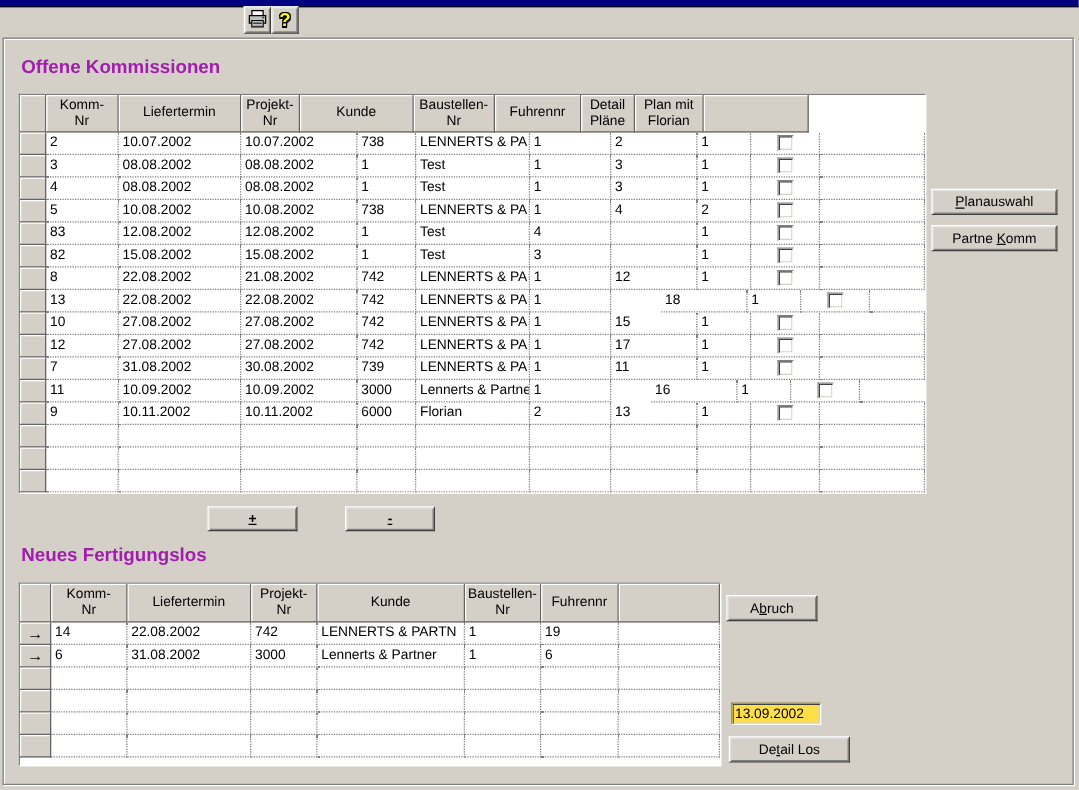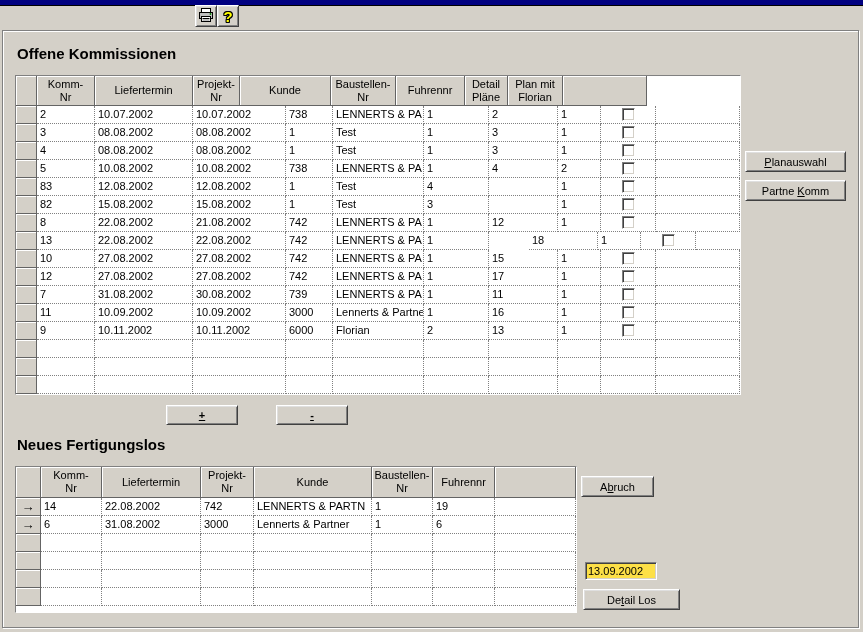--- a/index.html
+++ b/index.html
@@ -23,21 +23,21 @@
     color:#ffff00;font-weight:bold;font-size:15px;line-height:15px;
     text-shadow:1px 0 #000,-1px 0 #000,0 1px #000,0 -1px #000,1px 1px #000,-1px -1px #000,1px -1px #000,-1px 1px #000;
   }
   
   .panel{
     position:absolute;left:2px;top:30px;width:857px;height:598px;
     background:#d4d0c8;border:1px solid #808080;
     box-shadow:inset 1px 1px 0 #fff,1px 1px 0 #fff;
     box-sizing:border-box;
   }
-  .sect-title{position:absolute;color:#000000;font-weight:bold;font-size:15px;}
+  .sect-title{position:absolute;color:#a21caf;font-weight:bold;font-size:15px;}
   
   .grid{
     position:absolute;background:#fff;box-sizing:border-box;
     border-top:1px solid #808080;border-left:1px solid #808080;
     border-right:1px solid #fff;border-bottom:1px solid #fff;
     overflow:hidden;
   }
   .grow{display:flex;height:18px;}
   .ghead{height:30px;}
   .ghead2{height:31px;}
@@ -298,21 +298,21 @@
           <div class="gcell" style="width: 84px;"></div>
         </div>
         <div class="grow">
           <div class="gsel" style="width: 21px;"></div>
           <div class="gcell" style="width: 58px;">11</div>
           <div class="gcell" style="width: 98px;">10.09.2002</div>
           <div class="gcell" style="width: 93px;">10.09.2002</div>
           <div class="gcell" style="width: 47px;">3000</div>
           <div class="gcell" style="width: 91px;">Lennerts &amp; Partne</div>
           <div class="gcell" style="width: 65px;">1</div>
-          <div class="gcell" style="width: 69px;">16</div>
+          <div class="gcell" style="width: 69px; margin-left: 32px;">16</div>
           <div class="gcell" style="width: 43px;">1</div>
           <div class="gcell ccell" style="width: 55px;">
             <div class="cbx"></div>
           </div>
           <div class="gcell" style="width: 84px;"></div>
         </div>
         <div class="grow">
           <div class="gsel" style="width: 21px;"></div>
           <div class="gcell" style="width: 58px;">9</div>
           <div class="gcell" style="width: 98px;">10.11.2002</div>

